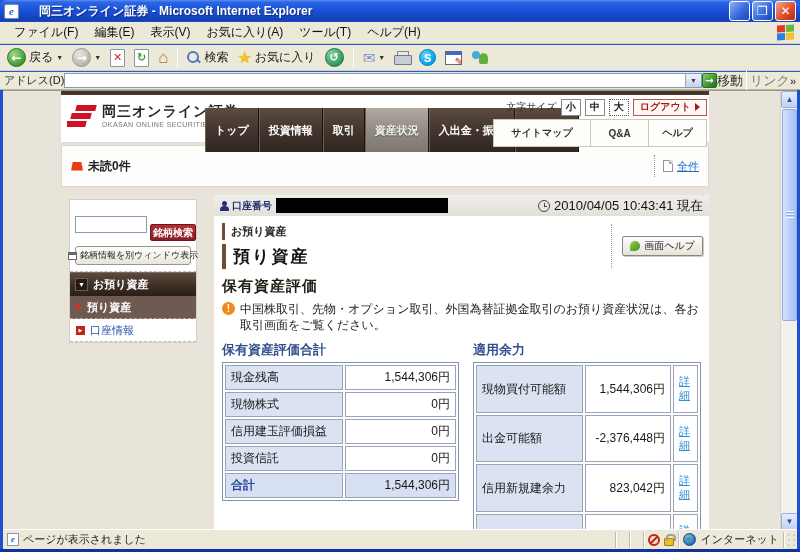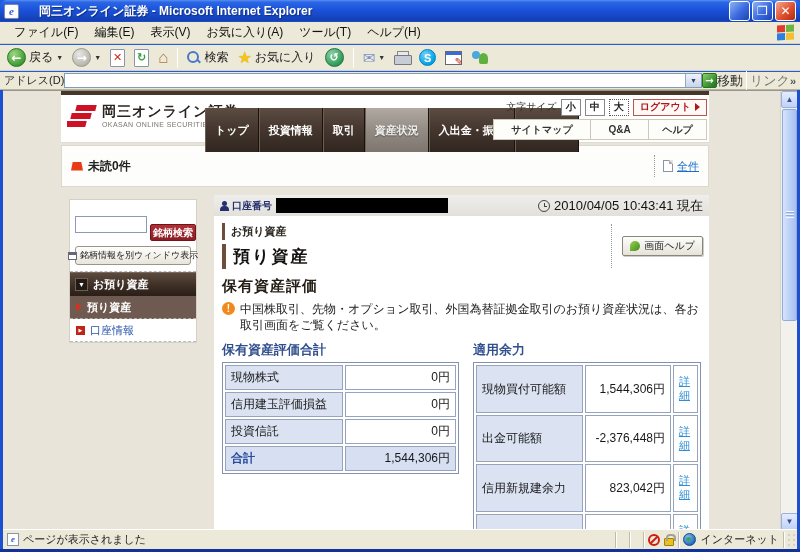--- a/index.html
+++ b/index.html
@@ -101,21 +101,21 @@
     color:#fff;font:bold 11px "Liberation Sans",sans-serif;white-space:nowrap;}
   .tab.active{background:linear-gradient(180deg,#b0aaa2 0%,#938c84 50%,#7e766e 100%);color:#efefec;text-shadow:0 1px 1px #555;}
   .hd-utils{position:absolute;right:2px;top:2px;display:flex;align-items:center;gap:4px;height:20px;}
   .fs-label{font-size:10px;color:#333;}
   .fs-btn{width:20px;height:17px;border:1px solid #888;background:#fff;font:bold 10px "Liberation Sans",sans-serif;
     display:flex;align-items:center;justify-content:center;color:#222;}
   .fs-btn.focus{border:1px dotted #555;}
   .logout-btn{height:17px;border:1px solid #b8564e;background:#fdf9f6;color:#b01818;
     font:bold 10px "Liberation Sans",sans-serif;display:flex;align-items:center;padding:0 6px;gap:4px;}
   .logout-arr{width:0;height:0;border-left:5px solid #b01818;border-top:4px solid transparent;border-bottom:4px solid transparent;}
-  .hd-links{position:absolute;right:2px;top:24px;display:flex;height:21px;border:1px solid #ccc8ba;}
+  .hd-links{position:absolute;right:2px;top:24px;display:flex;height:28px;border:1px solid #ccc8ba;}
   .hd-link{min-width:58px;padding:0 12px;display:flex;align-items:center;justify-content:center;
     font:bold 10px "Liberation Sans",sans-serif;color:#333;background:#fdfdfa;border-left:1px solid #ccc8ba;}
   .hd-link:first-child{border-left:none;min-width:96px;}
 
   .msgbar{margin-top:2px;height:42px;background:#fdfdfb;border:1px solid #dcd8cc;
     display:flex;align-items:center;padding:0 9px;}
   .bell{width:12px;height:9px;background:#e83c14;clip-path:polygon(15% 0,85% 0,100% 100%,0 100%);position:relative;margin-right:5px;}
   .bell::after{content:"";position:absolute;left:4px;top:9px;width:4px;height:3px;background:#e83c14;}
   .unread-text{font:bold 12px "Liberation Sans",sans-serif;color:#222;}
   .msg-spacer{flex:1;}
@@ -423,20 +423,24 @@
           <span class="warn-ico">!</span>
           <span class="notice-text">中国株取引、先物・オプション取引、外国為替証拠金取引のお預り資産状況は、各お取引画面をご覧ください。</span>
         </div>
 
         <div class="tables">
 
           <div class="tcol-l">
             <div class="t-title">保有資産評価合計</div>
             <table class="dt">
               <tbody>
+                  <tr>
+                <td class="lbl">現金残高</td>
+                <td class="val">1,544,306円</td>
+              </tr>
               <tr>
                 <td class="lbl">現物株式</td>
                 <td class="val">0円</td>
               </tr>
               <tr>
                 <td class="lbl">信用建玉評価損益</td>
                 <td class="val">0円</td>
               </tr>
               <tr>
                 <td class="lbl">投資信託</td>

